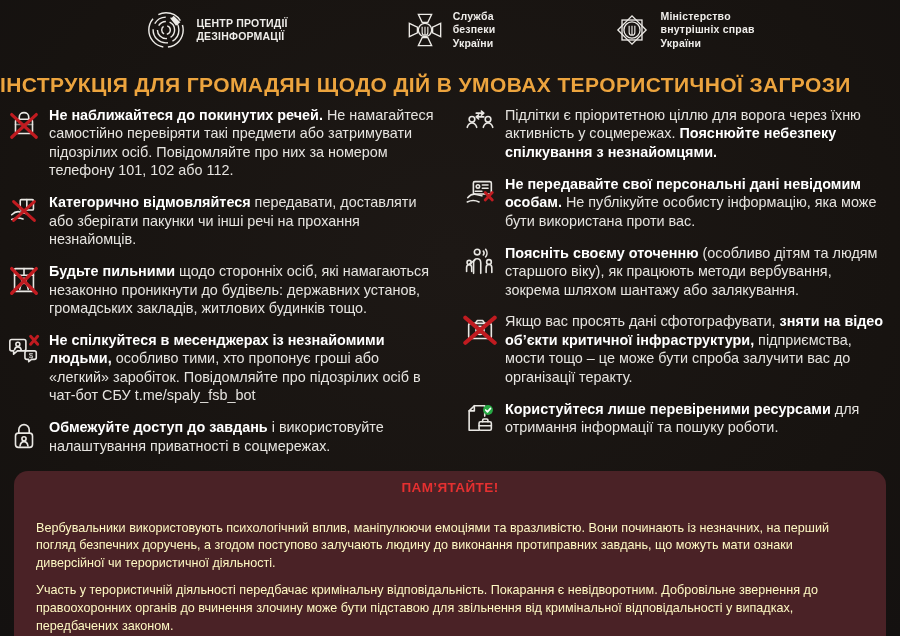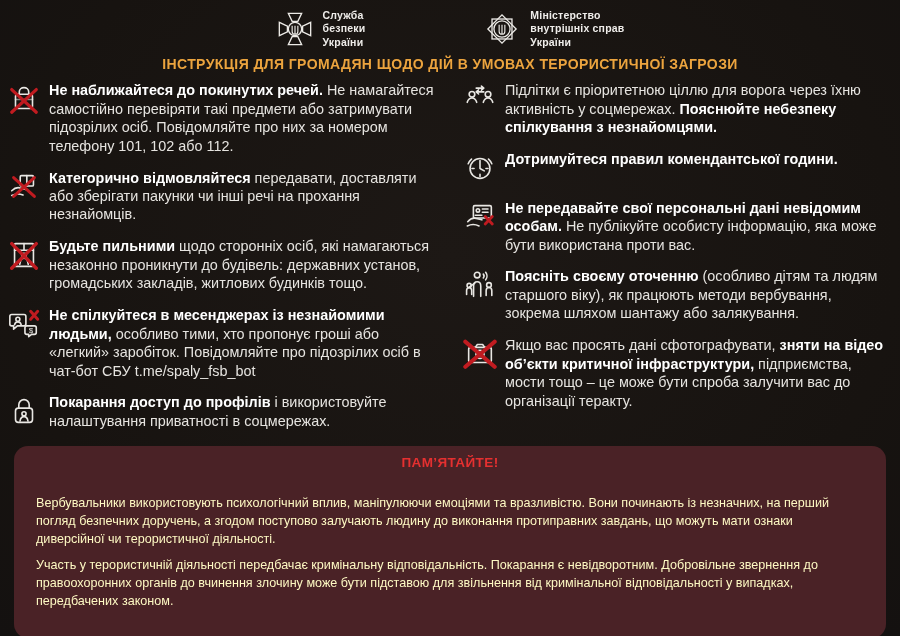--- a/index.html
+++ b/index.html
@@ -12,22 +12,22 @@
   }
   .page{width:900px;height:636px;display:flex;flex-direction:column;}
 
   
   .hdr{display:flex;justify-content:center;align-items:center;gap:118px;padding:9px 0 2px;}
   .logo{display:flex;align-items:center;gap:9px;}
   .logo-text{font-size:10.5px;font-weight:700;line-height:1.28;color:#efedea;white-space:pre-line;letter-spacing:.2px;}
   .logo-ic{display:inline-flex;}
 
   .title{
-    text-align:center;color:#eca43e;font-weight:700;font-size:14px;
-    letter-spacing:.4px;margin:5px 0 9px;
+    text-align:left;color:#eca43e;font-weight:700;font-size:21px;
+    letter-spacing:.4px;margin:20px 0 9px;
   }
 
   
   .main{display:grid;grid-template-columns:1fr 1fr;column-gap:28px;padding:0 10px 0 6px;flex:0 0 auto;}
   .col{display:flex;flex-direction:column;}
   .item{display:flex;gap:7px;margin-bottom:13.5px;align-items:flex-start;}
   .icon{flex:0 0 36px;display:flex;justify-content:center;margin-top:1px;}
   .txt{margin:0;font-size:14.4px;line-height:1.28;color:#e6e4e0;}
   .txt .b{font-weight:700;color:#ffffff;}
 
@@ -39,20 +39,33 @@
   .reminder h2{margin:0 0 25px;text-align:center;color:#e53030;font-size:13.5px;letter-spacing:.4px;}
   .reminder p{margin:0 0 9px;font-size:12.6px;line-height:1.42;color:#fef9c3;}
   .reminder p:last-child{margin-bottom:16px;}
 </style>
 </head>
 <body>
 
 <div class="page">
 
   <div class="hdr">
+    <div class="logo">
+      <span class="logo-ic">
+          <svg viewBox="0 0 44 44" width="42" height="42" fill="none" stroke="#eceae6" stroke-width="1.5">
+            <circle cx="22" cy="22" r="18" stroke-dasharray="26 5 38 7"></circle>
+            <circle cx="22" cy="22" r="13.5" stroke-dasharray="14 5 24 6"></circle>
+            <circle cx="22" cy="22" r="9" stroke-dasharray="9 4 15 5"></circle>
+            <circle cx="22" cy="22" r="4.5" stroke-dasharray="6 3 9 4"></circle>
+            <path d="M30 7l7 7-4.5 3.5-5.5-7z" fill="#eceae6" stroke="none"></path>
+          </svg>
+        </span>
+      <span class="logo-text">ЦЕНТР ПРОТИДІЇ
+ДЕЗІНФОРМАЦІЇ</span>
+    </div>
     <div class="logo">
       <span class="logo-ic">
           <svg viewBox="0 0 40 40" width="38" height="38" fill="none" stroke="#eceae6" stroke-width="1.4">
             <path d="M13 3.5h14l-4 8.5h-6z"></path>
             <path d="M13 36.5h14l-4-8.5h-6z"></path>
             <path d="M3.5 13v14l8.5-4v-6z"></path>
             <path d="M36.5 13v14l-8.5-4v-6z"></path>
             <circle cx="20" cy="20" r="7"></circle>
             <path d="M17 16.5v6a3 3 0 0 0 6 0v-6M20 16.5v9.5" stroke-width="1.2"></path>
           </svg>
@@ -130,47 +143,36 @@
         </div>
         <div class="item">
           <span class="icon">
             <svg viewBox="0 0 36 36" width="34" height="34" fill="none" stroke="#e9e7e3" stroke-width="1.7" stroke-linecap="round" stroke-linejoin="round">
               <path d="M12.5 15v-3.5a5.5 5.5 0 0 1 11 0V15"></path>
               <rect x="9" y="15" width="18" height="15" rx="3"></rect>
               <circle cx="18" cy="21" r="2.2"></circle>
               <path d="M13.8 28.6c.5-3 2.2-4.6 4.2-4.6s3.7 1.6 4.2 4.6"></path>
             </svg>
           </span>
-          <p class="txt"><span class="b">Покарання доступ до профілів</span><span> і використовуйте налаштування приватності в соцмережах.</span></p>
+          <p class="txt"><span class="b">Обмежуйте доступ до завдань</span><span> і використовуйте налаштування приватності в соцмережах.</span></p>
         </div>
       </div>
     <div class="col" id="right-col">
         <div class="item">
           <span class="icon">
             <svg viewBox="0 0 36 36" width="34" height="34" fill="none" stroke="#e9e7e3" stroke-width="1.7" stroke-linecap="round" stroke-linejoin="round">
               <circle cx="9.5" cy="13" r="3"></circle>
               <path d="M4.5 21.5c1-3.4 2.9-4.6 5-4.6s4 1.2 5 4.6"></path>
               <circle cx="26.5" cy="13" r="3"></circle>
               <path d="M21.5 21.5c1-3.4 2.9-4.6 5-4.6s4 1.2 5 4.6"></path>
               <path d="M14 6.5h8m-2.5-2.2L22 6.5l-2.5 2.2"></path>
               <path d="M22 10.5h-8m2.5-2.2L14 10.5l2.5 2.2"></path>
             </svg>
           </span>
           <p class="txt"><span>Підлітки є пріоритетною ціллю для ворога через їхню активність у соцмережах. </span><span class="b">Пояснюйте небезпеку спілкування з незнайомцями.</span></p>
-        </div>
-        <div class="item">
-          <span class="icon">
-            <svg viewBox="0 0 36 36" width="34" height="34" fill="none" stroke="#e9e7e3" stroke-width="1.7" stroke-linecap="round" stroke-linejoin="round">
-              <circle cx="18" cy="18.5" r="10.5"></circle>
-              <path d="M18 10v2.2M18 24.8v2.2M9.5 18.5h2.2M24.3 18.5h2.2"></path>
-              <path d="M18 18.5V13M18 18.5l4.5 2.5"></path>
-              <path d="M5.5 13.5a13 13 0 0 1 3.5-5M30.5 13.5a13 13 0 0 0-3.5-5"></path>
-            </svg>
-          </span>
-          <p class="txt"><span class="b">Дотримуйтеся правил комендантської години.</span></p>
         </div>
         <div class="item">
           <span class="icon">
             <svg viewBox="0 0 36 36" width="34" height="34" fill="none" stroke="#e9e7e3" stroke-width="1.7" stroke-linecap="round" stroke-linejoin="round">
               <rect x="11" y="6" width="19" height="13" rx="1.5"></rect>
               <circle cx="15.8" cy="11" r="1.8"></circle>
               <path d="M20.5 9.5h6M20.5 13h6M13 16.2h7"></path>
               <path d="M5 23c2.5-3 5.5-4.5 9-3.5l6 1.5"></path>
               <path d="M4.5 27.5c4-2 8.5-2 12.5 0"></path>
               <path d="M23.5 17.5l7.5 8M31 17.5l-7.5 8" stroke="#c01b20" fill="none" stroke-linecap="round" stroke-width="3"></path>
@@ -197,20 +199,33 @@
           <span class="icon">
             <svg viewBox="0 0 36 36" width="34" height="34" fill="none" stroke="#e9e7e3" stroke-width="1.7" stroke-linecap="round" stroke-linejoin="round">
               <rect x="6" y="11" width="24" height="16" rx="2"></rect>
               <path d="M13 11l2.2-3h5.6L23 11"></path>
               <circle cx="18" cy="18.5" r="4.3"></circle>
               <path d="M2.5 5L33.5 31.5M33.5 5L2.5 31.5" stroke="#c01b20" fill="none" stroke-linecap="round" stroke-width="4.4"></path>
             </svg>
           </span>
           <p class="txt"><span>Якщо вас просять дані сфотографувати, </span><span class="b">зняти на відео об’єкти критичної інфраструктури,</span><span> підприємства, мости тощо – це може бути спроба залучити вас до організації теракту.</span></p>
         </div>
+        <div class="item">
+          <span class="icon">
+            <svg viewBox="0 0 36 36" width="34" height="34" fill="none" stroke="#e9e7e3" stroke-width="1.7" stroke-linecap="round" stroke-linejoin="round">
+              <path d="M12 5h11v11M12 5l-5.5 5.5V31h10.5"></path>
+              <path d="M12 5v5.5H6.5"></path>
+              <rect x="17" y="22" width="13" height="9" rx="1.5"></rect>
+              <path d="M20.8 22v-1.7a1.3 1.3 0 0 1 1.3-1.3h3a1.3 1.3 0 0 1 1.3 1.3V22M17 26.2h13"></path>
+              <circle cx="26.5" cy="9.5" r="5.2" fill="#27a844" stroke="none"></circle>
+              <path d="M24 9.5l1.9 2 3.2-3.7" stroke="#ffffff" stroke-width="1.7" fill="none"></path>
+            </svg>
+          </span>
+          <p class="txt"><span class="b">Користуйтеся лише перевіреними ресурсами</span><span> для отримання інформації та пошуку роботи.</span></p>
+        </div>
       </div>
   </div>
 
   <div class="reminder">
     <h2>ПАМ’ЯТАЙТЕ!</h2>
     <p>Вербувальники використовують психологічний вплив, маніпулюючи емоціями та вразливістю. Вони починають із незначних, на перший погляд безпечних доручень, а згодом поступово залучають людину до виконання протиправних завдань, що можуть мати ознаки диверсійної чи терористичної діяльності.</p>
     <p>Участь у терористичній діяльності передбачає кримінальну відповідальність. Покарання є невідворотним. Добровільне звернення до правоохоронних органів до вчинення злочину може бути підставою для звільнення від кримінальної відповідальності у випадках, передбачених законом.</p>
   </div>
 
 </div>

